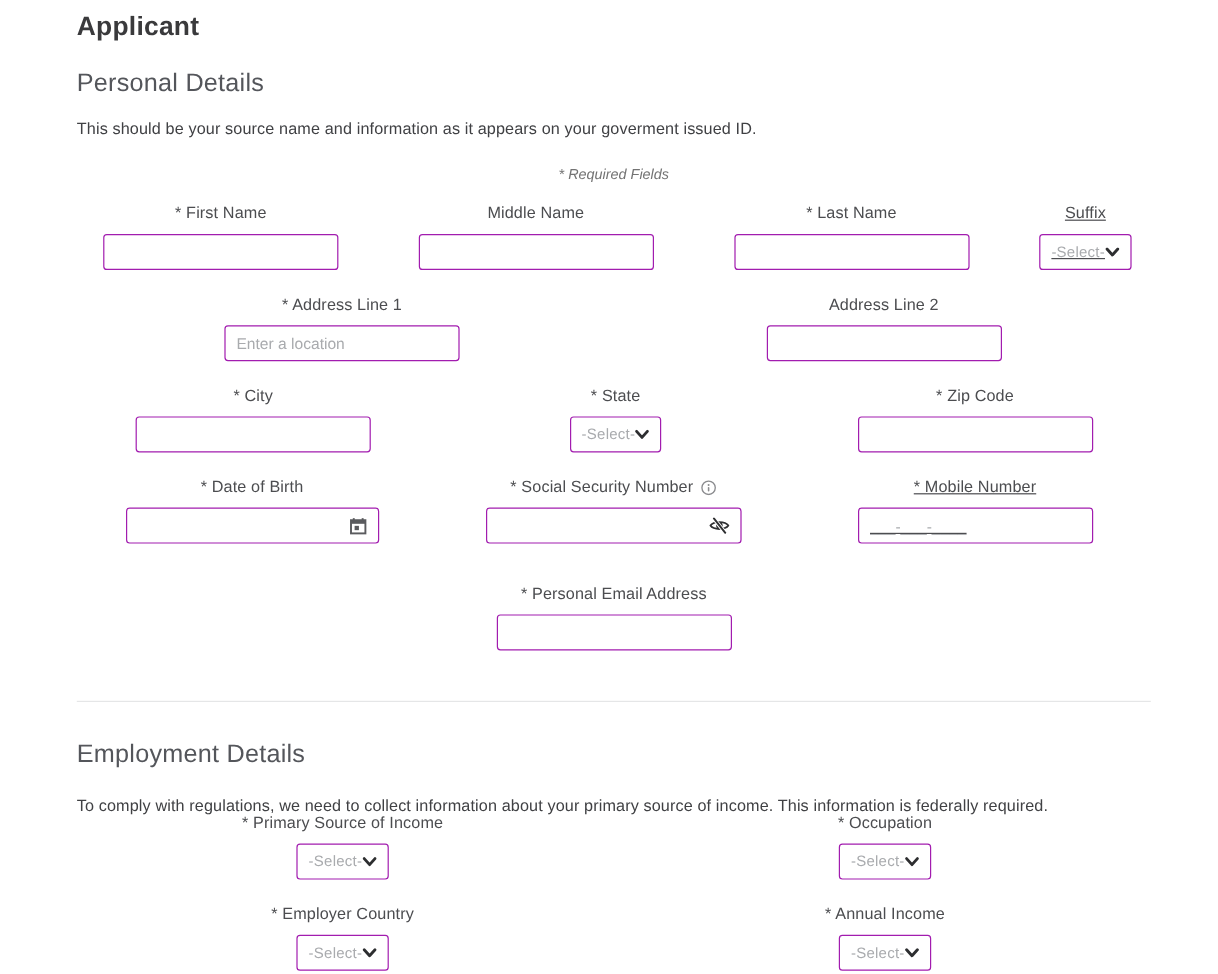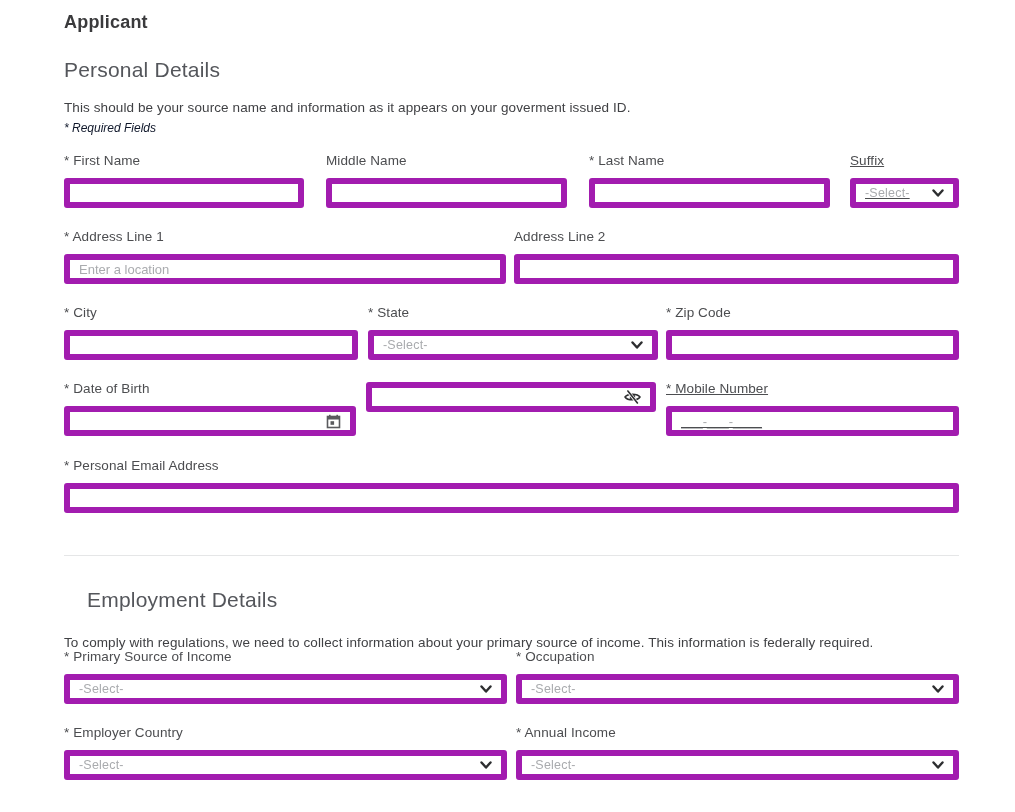--- a/index.html
+++ b/index.html
@@ -7,21 +7,21 @@
   body {
     width: 1015px;
     height: 812px;
     font-family: "Liberation Sans", "DejaVu Sans", sans-serif;
     color: #4c4d50;
     overflow: hidden;
   }
   .page { padding: 10px 56px 0 64px; width: 1015px; }
 
   .page-title {
-    font-size: 18px;
+    font-size: 22px;
     line-height: 24px;
     font-weight: 700;
     color: #3a3a3c;
     letter-spacing: 0.2px;
   }
   .section-heading {
     font-size: 21px;
     line-height: 18px;
     font-weight: 400;
     color: #54565b;
@@ -32,41 +32,41 @@
     font-size: 13.5px;
     line-height: 15px;
     color: #404144;
     margin-top: 21px;
     letter-spacing: 0.1px;
   }
   .required-note {
     font-size: 12px;
     line-height: 13px;
     font-style: italic;
-    color: #0f172a;
-    text-align: left;
-    margin-top: 7px;
+    color: #737373;
+    text-align: center;
+    margin-top: 24px;
   }
 
   .field-row { display: flex; margin-top: 22px; }
-  .field { display: flex; flex-direction: column; }
+  .field { display: flex; flex-direction: column; align-items: center; }
   .field-label {
     font-size: 13.5px;
     line-height: 14px;
     color: #4c4d50;
     margin-bottom: 10px;
     letter-spacing: 0.1px;
     white-space: nowrap;
     display: flex;
     align-items: center;
     gap: 6px;
   }
   .control {
     height: 30px;
-    border: 6px solid #a21caf;
+    border: 1px solid #a21caf;
     border-radius: 3px;
     background: #ffffff;
     display: flex;
     align-items: center;
     padding: 0 9px;
   }
   .control input {
     flex: 1 1 auto;
     min-width: 0;
     border: none;
@@ -202,52 +202,62 @@
             <rect x="1.5" y="2.5" width="12" height="11" fill="none" stroke="#5a5b5e" stroke-width="1.6"></rect>
             <rect x="1.5" y="2.5" width="12" height="3" fill="#5a5b5e"></rect>
             <rect x="3" y="0.8" width="1.6" height="2.4" fill="#5a5b5e"></rect>
             <rect x="10.4" y="0.8" width="1.6" height="2.4" fill="#5a5b5e"></rect>
             <rect x="4.5" y="7.2" width="3.6" height="3.6" fill="#5a5b5e"></rect>
           </svg>
         </span>
       </div>
     </div>
     <div class="field w-ssn">
+      <div class="field-label">
+        <span>* Social Security Number</span>
+        <span style="display:flex;align-items:center;">
+          <svg width="13" height="13" viewBox="0 0 14 14">
+            <circle cx="7" cy="7" r="6" fill="none" stroke="#8b8c8f" stroke-width="1.2"></circle>
+            <circle cx="7" cy="4.4" r="0.9" fill="#8b8c8f"></circle>
+            <rect x="6.3" y="6.2" width="1.4" height="4.2" rx="0.7" fill="#8b8c8f"></rect>
+          </svg>
+        </span>
+      </div>
       <div class="control">
         <input type="password" value="" style="">
         <span class="ctrl-icon">
           <svg width="17" height="14" viewBox="0 0 17 14">
             <path d="M1 7 C 3.6 3.2, 13.4 3.2, 16 7 C 13.4 10.8, 3.6 10.8, 1 7 Z" fill="none" stroke="#2f3032" stroke-width="1.5"></path>
             <circle cx="8.5" cy="7" r="2.7" fill="#2f3032"></circle>
             <line x1="3.4" y1="0.6" x2="13.6" y2="13.4" stroke="#ffffff" stroke-width="3.2"></line>
             <line x1="3.9" y1="1" x2="13.4" y2="13" stroke="#2f3032" stroke-width="1.6" stroke-linecap="round"></line>
           </svg>
         </span>
       </div>
     </div>
     <div class="field w-mob">
       <div class="field-label">* Mobile Number</div>
       <div class="control">
         <input type="text" placeholder="___-___-____" style="">
       </div>
     </div>
   </div>
 
-  <div class="field-row" style="margin-top:23px;">
+  <div class="field-row" style="margin-top:35px;">
     <div class="field w-full">
       <div class="field-label">* Personal Email Address</div>
       <div class="control">
         <input type="text" value="" style="">
       </div>
     </div>
   </div>
 
   <hr class="divider">
 
-  <div class="section-heading" style="margin-top:35px;margin-left:23px;">Employment Details</div>
+  <div class="section-heading" style="margin-top:35px;">Employment Details</div>
   <div class="section-desc" style="margin-top:26px;">To comply with regulations, we need to collect information about your primary source of income. This information is federally required.</div>
 
   <div class="field-row" style="margin-top:0;">
     <div class="field w-half-l">
       <div class="field-label">* Primary Source of Income</div>
       <div class="control" role="combobox">
         <span class="select-value">-Select-</span>
         <span class="ctrl-icon">
           <svg width="12" height="9" viewBox="0 0 12 9">
               <path d="M1.5 1.5 L6 6.5 L10.5 1.5" fill="none" stroke="#2d2e30" stroke-width="2.4" stroke-linecap="round" stroke-linejoin="round"></path>

